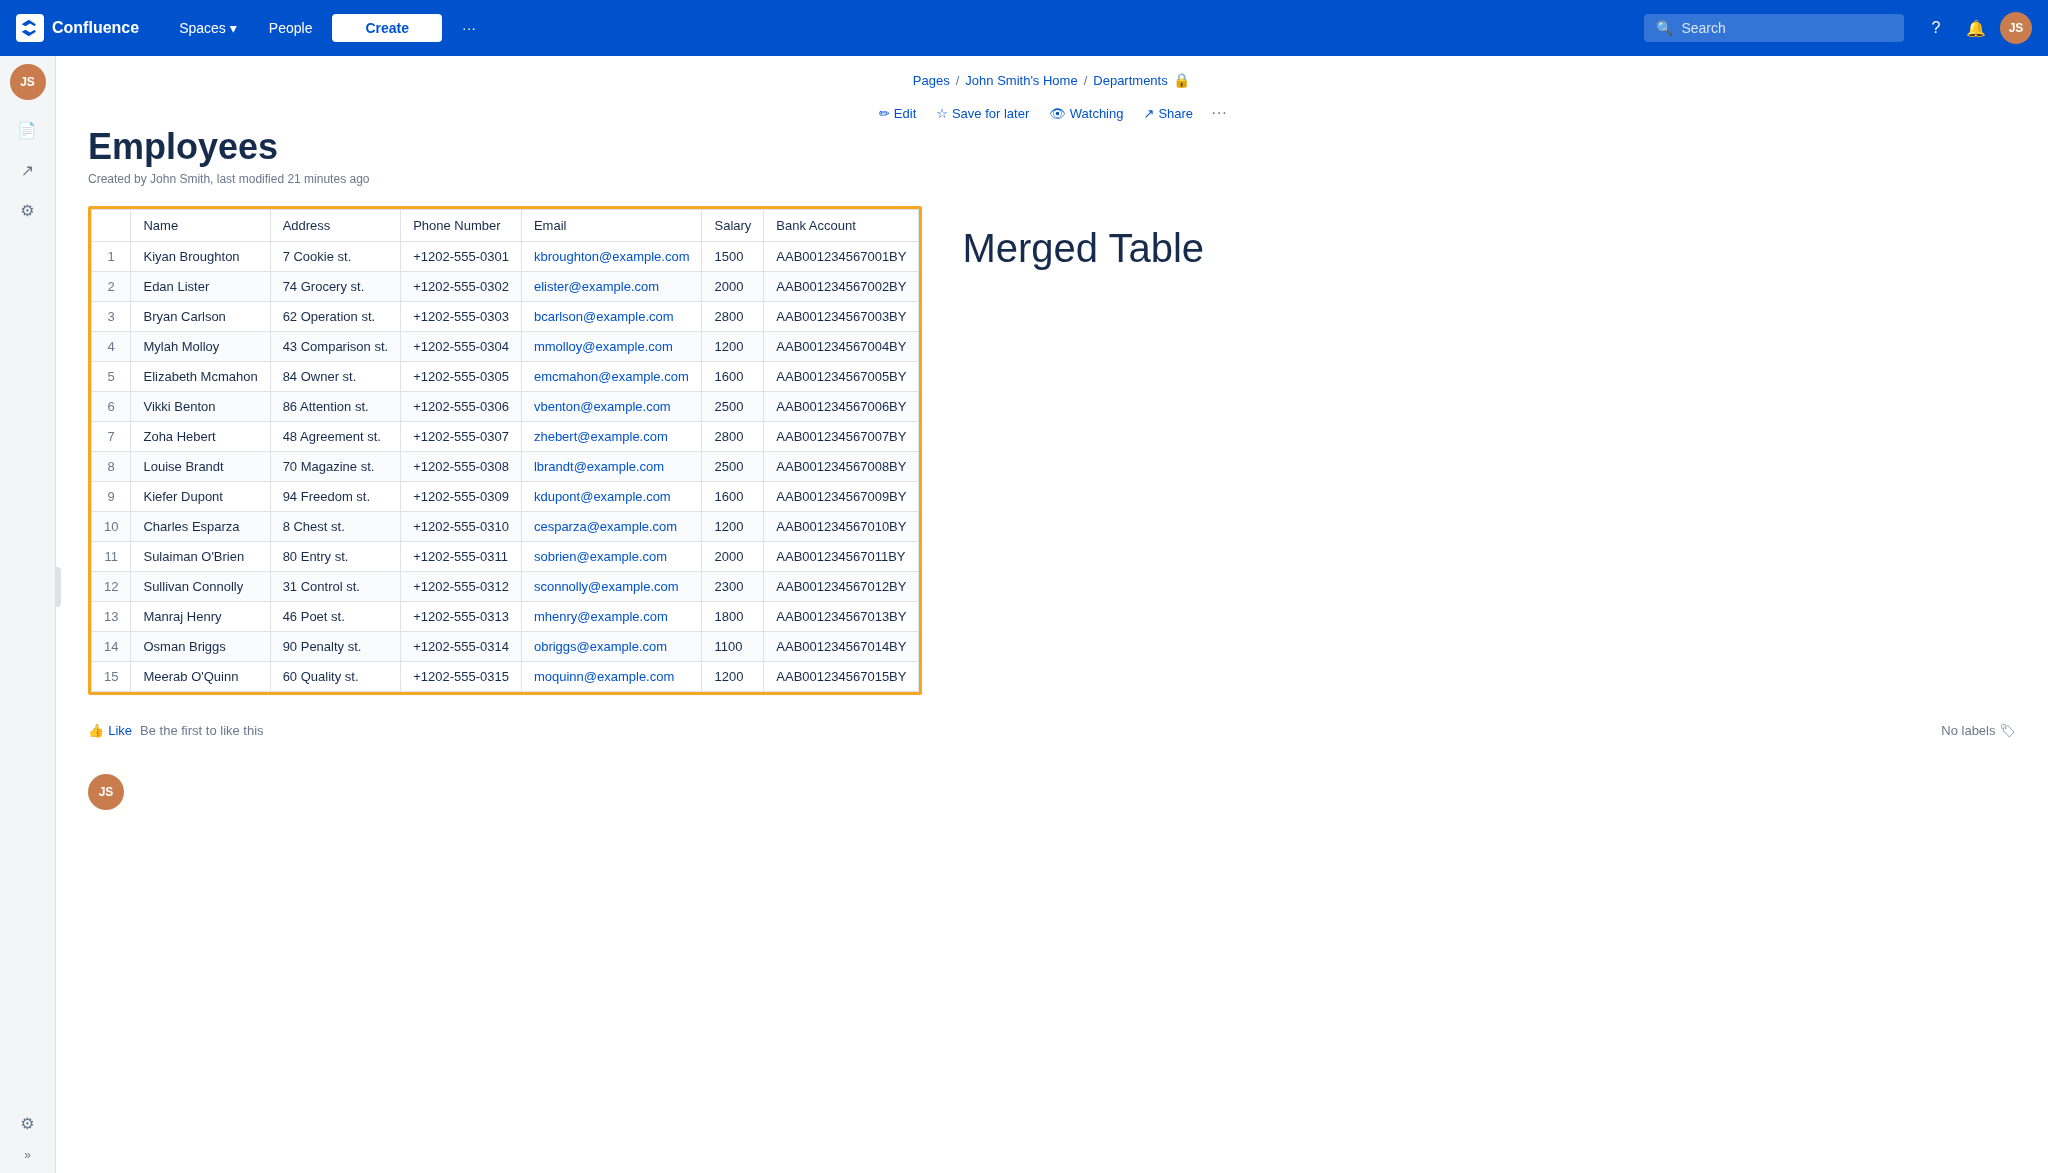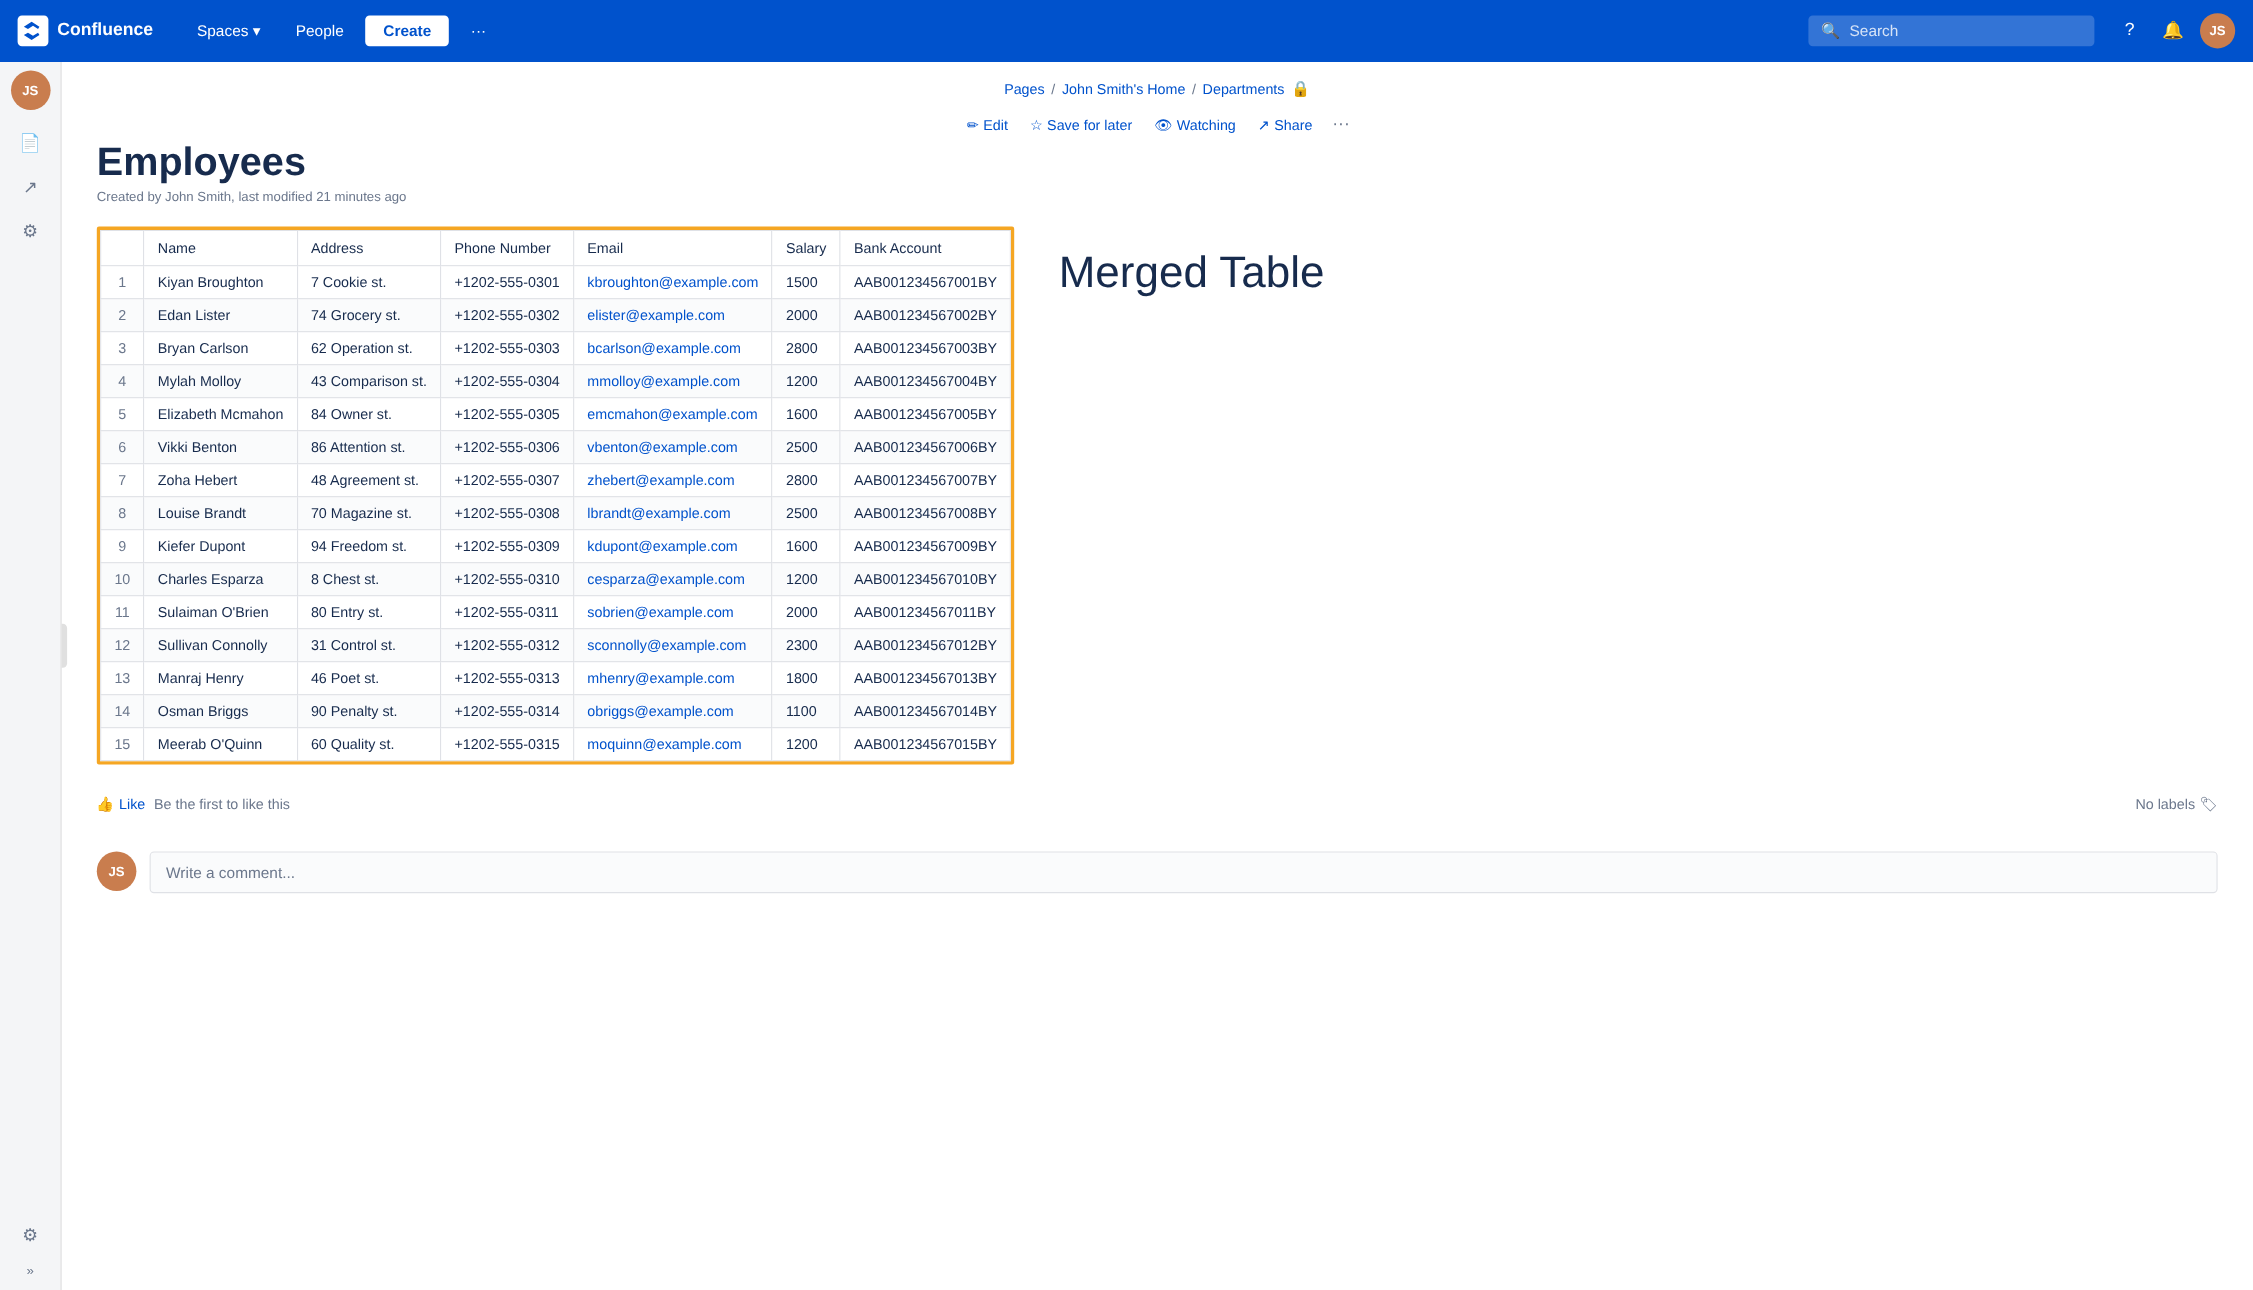--- a/index.html
+++ b/index.html
@@ -37,21 +37,21 @@
       padding: 6px 12px;
       border-radius: 4px;
       cursor: pointer;
       display: flex; align-items: center; gap: 4px;
     }
     .nav-btn-create {
       background: #fff;
       color: #0052cc;
       font-weight: 600;
       border-radius: 4px;
-      padding: 6px 16px;
+      padding: 6px 33px;
       border: none;
       cursor: pointer;
       font-size: 14px;
     }
     .nav-search {
       margin-left: auto;
       display: flex; align-items: center;
       background: rgba(255,255,255,0.2);
       border-radius: 4px;
       padding: 6px 12px;
@@ -541,16 +541,15 @@
     </button>
     <span>Be the first to like this</span>
     <div class="no-labels">
       <span>No labels</span>
       <span>🏷</span>
     </div>
   </div>
 
   <div class="comment-section">
     <div class="comment-avatar">JS</div>
-    <div class="comment-input">Write a comment...</div>
   </div>
 
 </main>
 
 </body></html>

